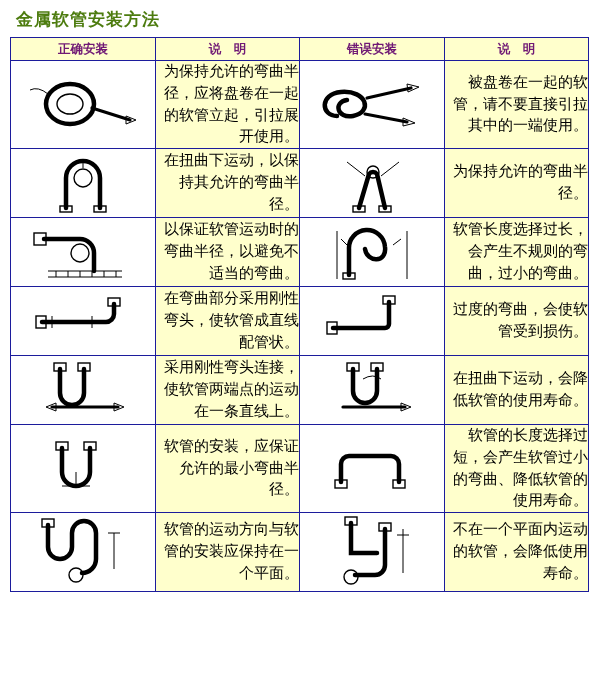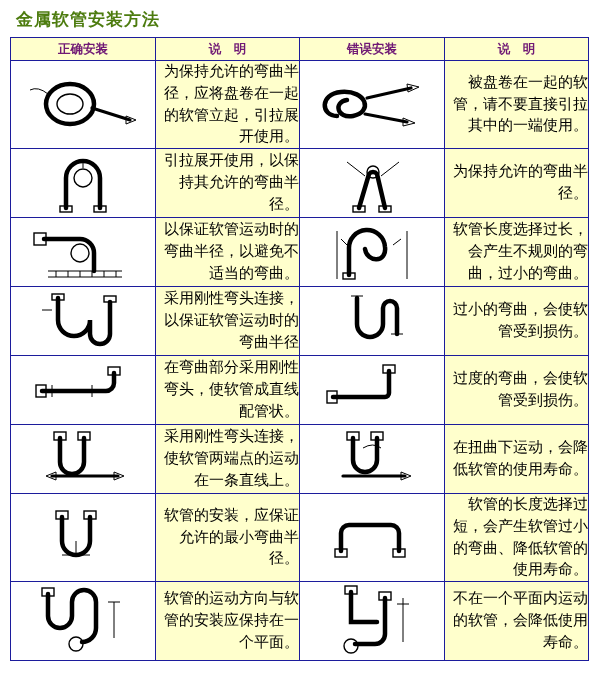--- a/index.html
+++ b/index.html
@@ -124,21 +124,21 @@
       <tr>
         <td class="img-cell">
           <svg class="fig" width="130" height="62" viewBox="0 0 130 62" aria-hidden="true">
             <path class="thick" d="M48 56 L48 26 A17 17 0 0 1 82 26 L82 56"></path>
             <circle cx="65" cy="26" r="9" class="st"></circle>
             <rect x="42" y="54" width="12" height="6" class="st"></rect>
             <rect x="76" y="54" width="12" height="6" class="st"></rect>
             <path class="st2" d="M65 8 L65 16"></path>
           </svg>
         </td>
-        <td class="txt-cell">引拉展开使用，以保持其允许的弯曲半径。</td>
+        <td class="txt-cell">在扭曲下运动，以保持其允许的弯曲半径。</td>
         <td class="img-cell">
           <svg class="fig" width="130" height="62" viewBox="0 0 130 62" aria-hidden="true">
             <path class="thick" d="M52 56 L62 22 A5 5 0 0 1 70 22 L78 56"></path>
             <circle cx="66" cy="20" r="6" class="st"></circle>
             <path class="st2" d="M40 10 L58 24 M92 10 L74 24"></path>
             <rect x="46" y="54" width="12" height="6" class="st"></rect>
             <rect x="72" y="54" width="12" height="6" class="st"></rect>
           </svg>
         </td>
         <td class="txt-cell">为保持允许的弯曲半径。</td>
@@ -160,38 +160,20 @@
             <path class="thick" d="M42 56 L42 30 A18 18 0 0 1 78 28 C80 44 60 44 58 30"></path>
             <path class="st2" d="M30 12 L30 60 M100 12 L100 60"></path>
             <path class="st2" d="M34 20 L40 26 M94 20 L86 26"></path>
             <rect x="36" y="54" width="12" height="6" class="st"></rect>
           </svg>
         </td>
         <td class="txt-cell">软管长度选择过长，会产生不规则的弯曲，过小的弯曲。</td>
       </tr>
 
 
-      <tr>
-        <td class="img-cell">
-          <svg class="fig" width="130" height="62" viewBox="0 0 130 62" aria-hidden="true">
-            <path class="thick" d="M40 8 L40 30 A16 16 0 0 0 72 30 L72 44 A10 10 0 0 0 92 44 L92 12"></path>
-            <rect x="34" y="4" width="12" height="6" class="st"></rect>
-            <rect x="86" y="6" width="12" height="6" class="st"></rect>
-            <path class="st2" d="M24 20 L34 20"></path>
-          </svg>
-        </td>
-        <td class="txt-cell">采用刚性弯头连接，以保证软管运动时的弯曲半径</td>
-        <td class="img-cell">
-          <svg class="fig" width="130" height="62" viewBox="0 0 130 62" aria-hidden="true">
-            <path class="thick" d="M50 8 L50 34 A13 13 0 0 0 76 34 L76 18 A7 7 0 0 1 90 18 L90 44"></path>
-            <path class="st2" d="M44 6 L56 6 M84 44 L96 44"></path>
-          </svg>
-        </td>
-        <td class="txt-cell">过小的弯曲，会使软管受到损伤。</td>
-      </tr>
 
       <tr>
         <td class="img-cell">
           <svg class="fig" width="130" height="54" viewBox="0 0 130 54" aria-hidden="true">
             <path class="thick" d="M24 28 L88 28 A8 8 0 0 0 96 20 L96 10"></path>
             <rect x="18" y="22" width="10" height="12" class="st"></rect>
             <rect x="90" y="4" width="12" height="8" class="st"></rect>
             <path class="st2" d="M34 22 L34 34 M74 22 L74 34"></path>
           </svg>
         </td>

